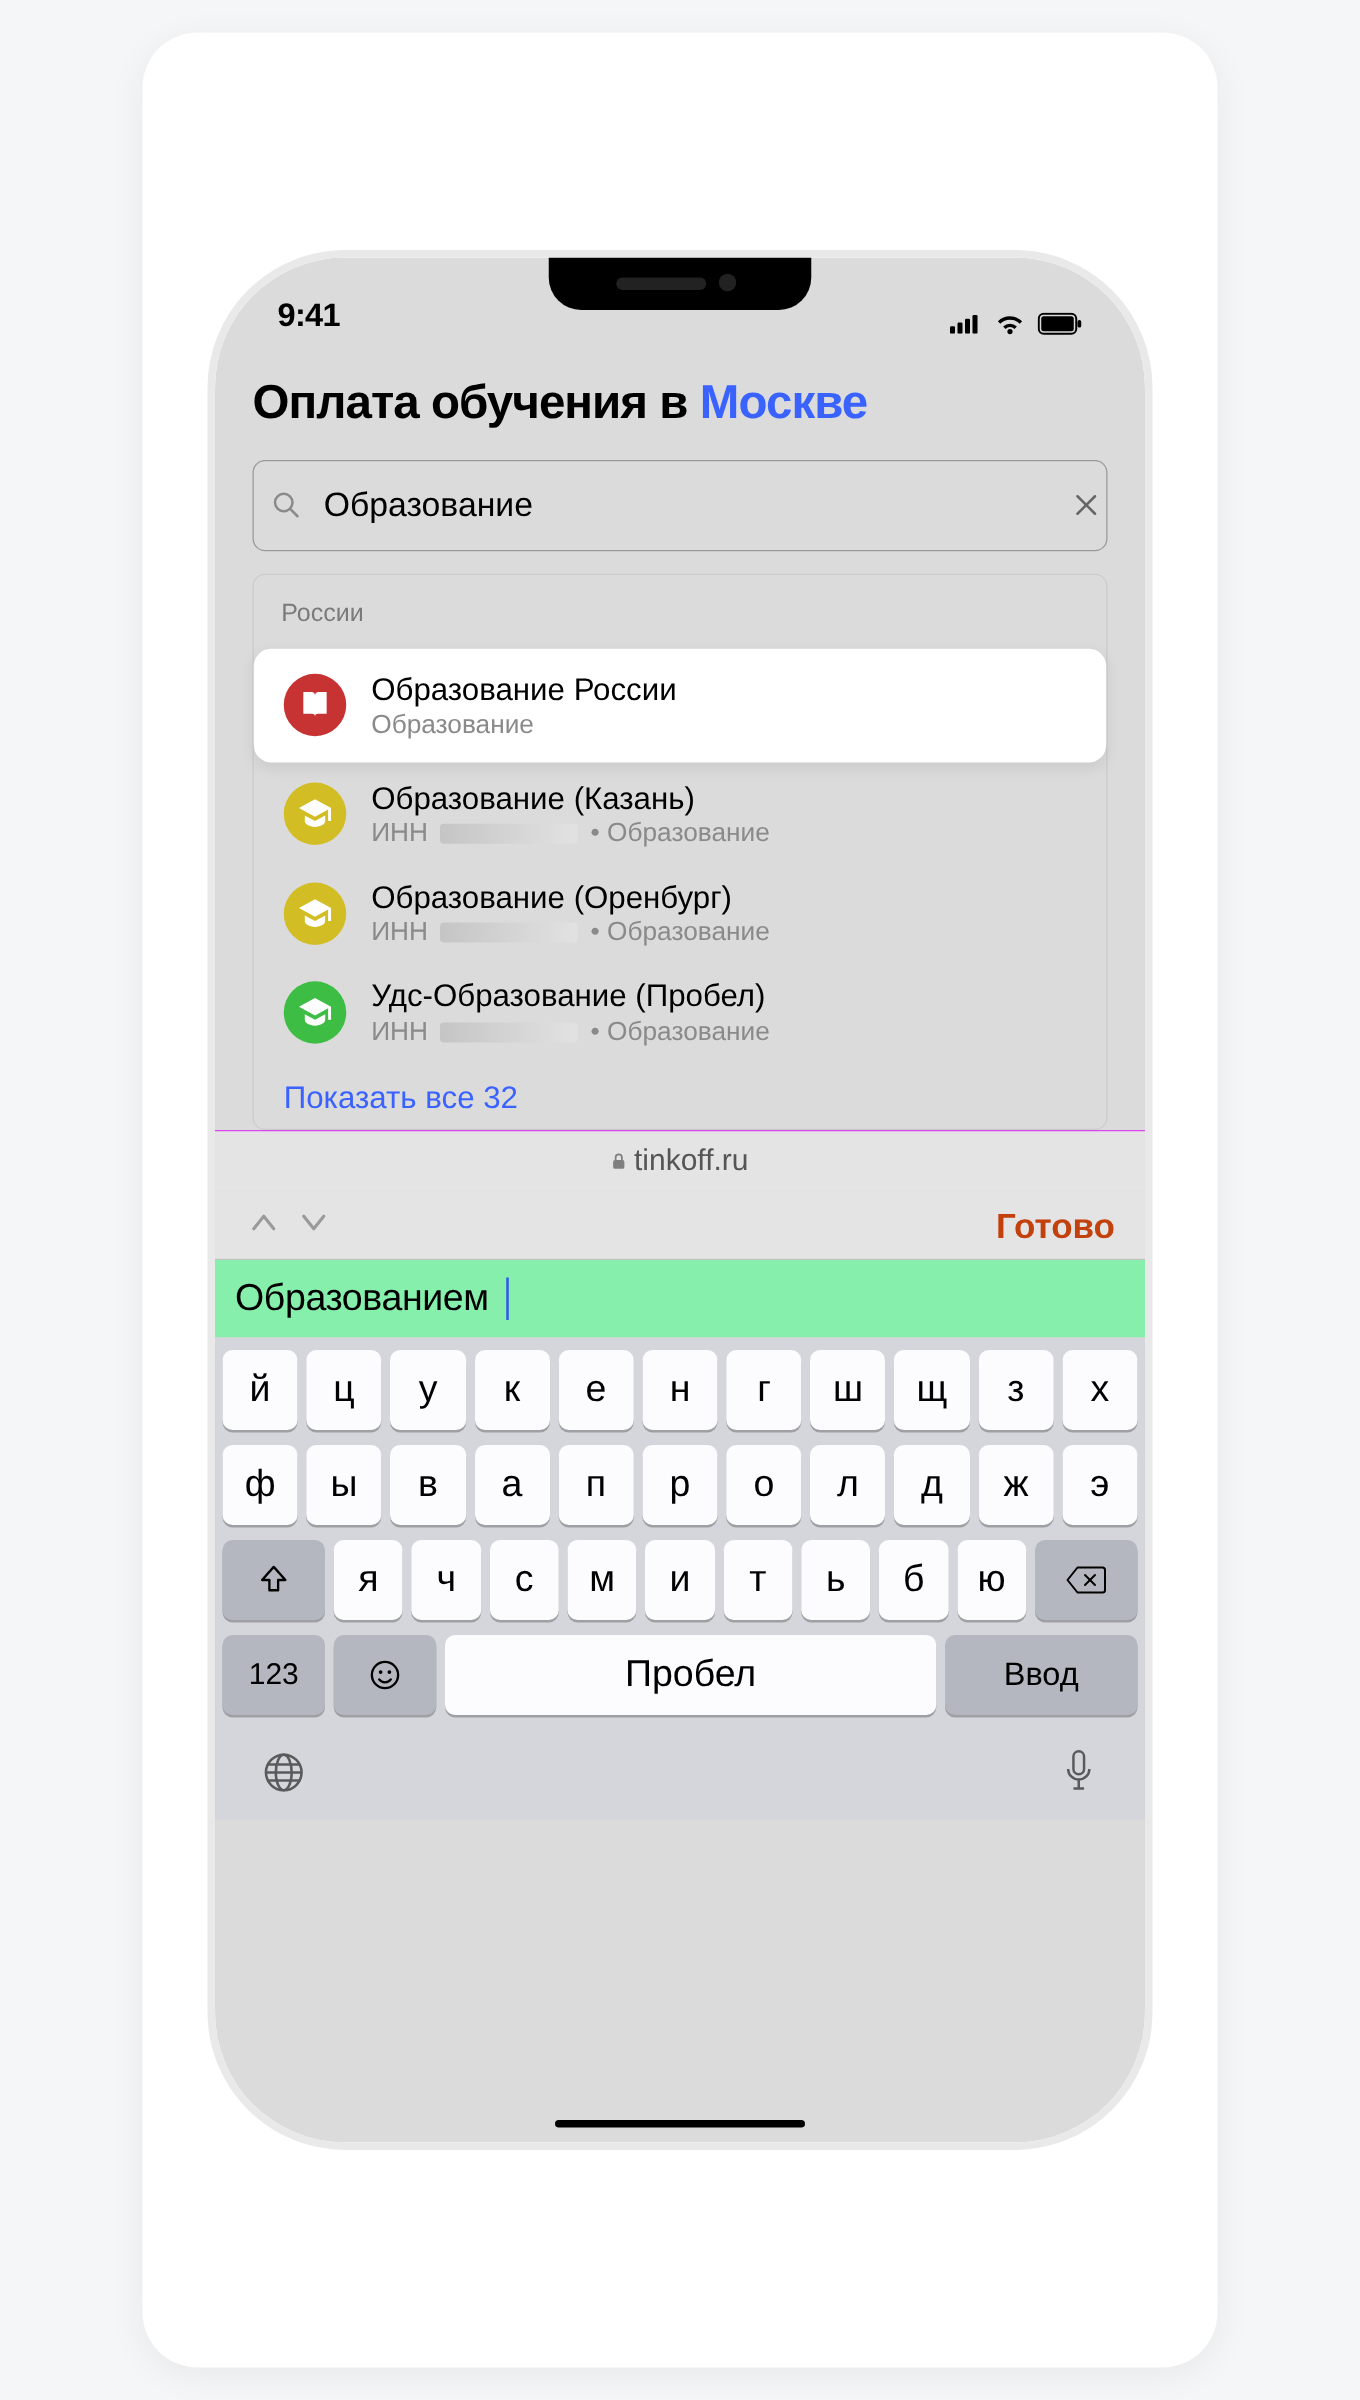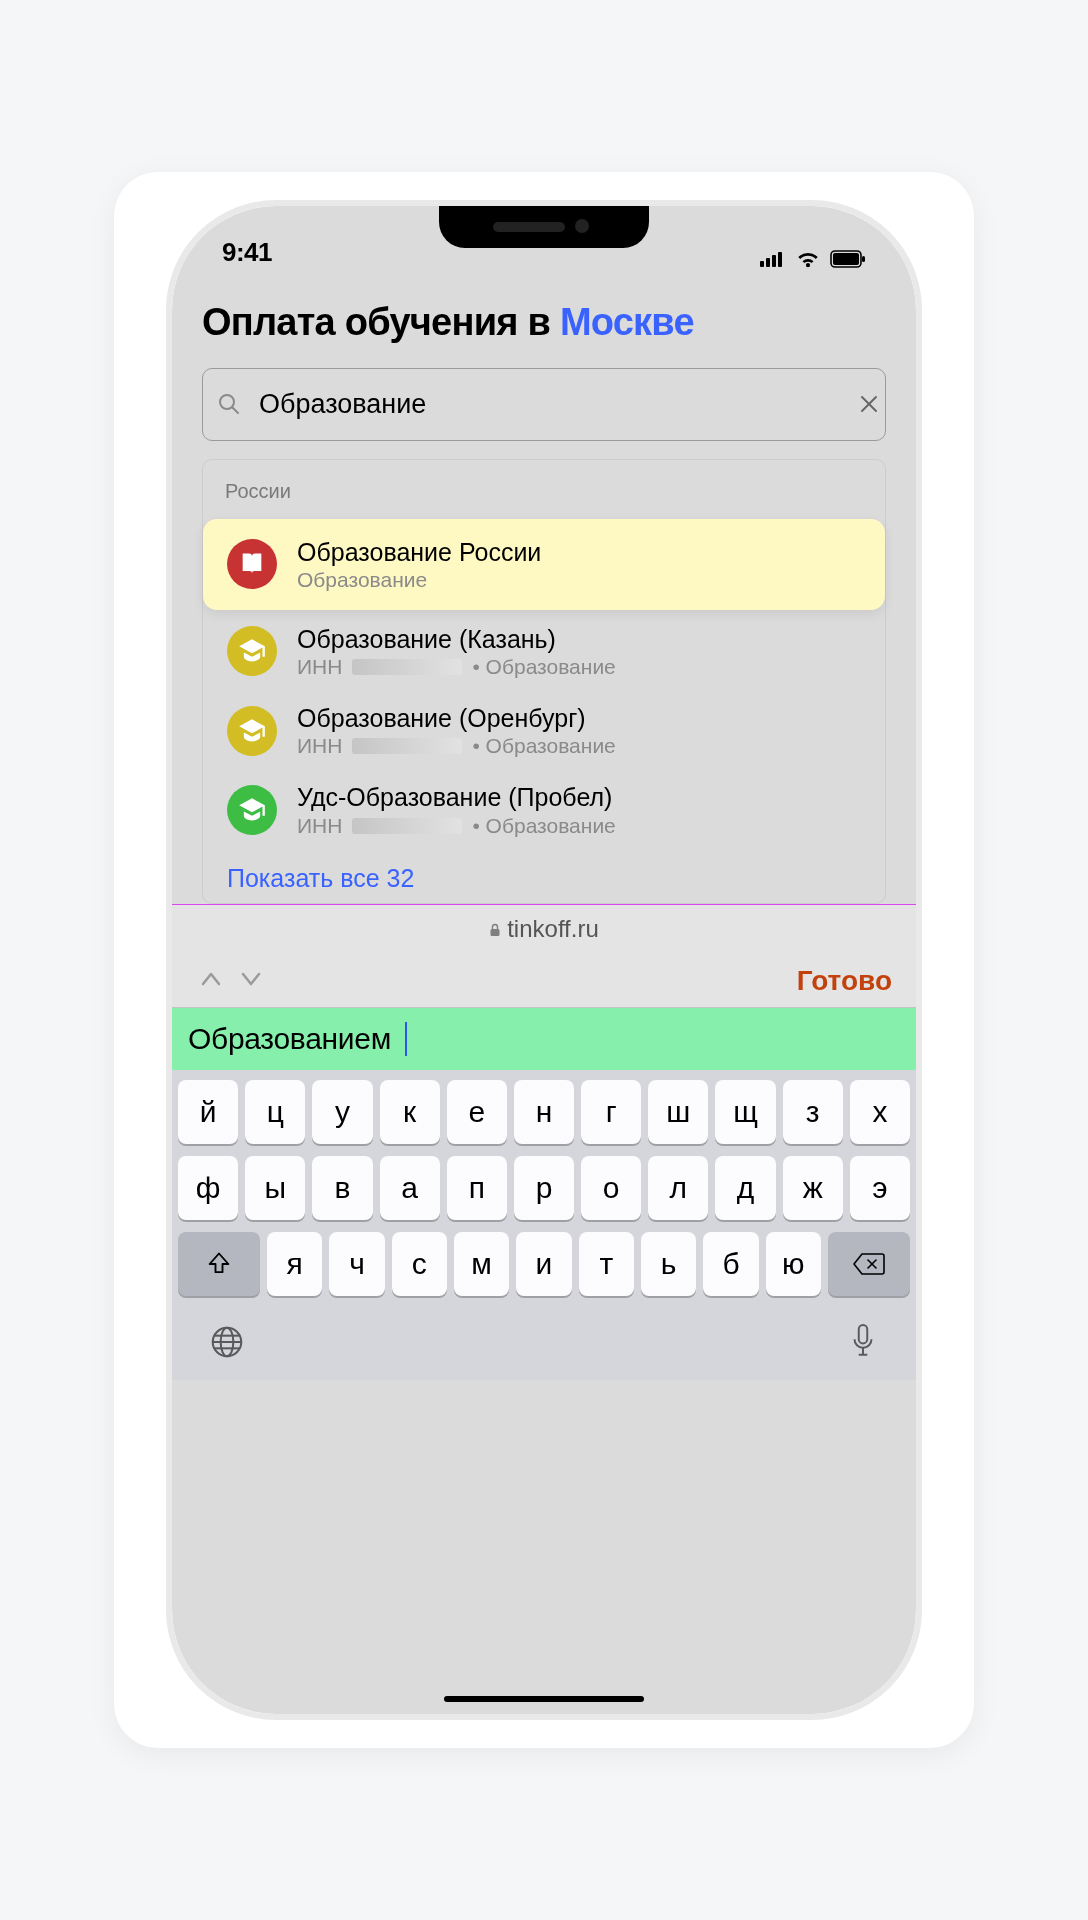--- a/index.html
+++ b/index.html
@@ -1,18 +1,18 @@
 <!DOCTYPE html>
 <html><head>
   <meta charset="utf-8">
   <style>
     *{margin:0;padding:0;box-sizing:border-box;-webkit-tap-highlight-color:transparent}
     body{font-family:-apple-system,BlinkMacSystemFont,"Helvetica Neue",Arial,sans-serif;
          background:#f5f6f7;width:1088px;height:1920px;display:flex;align-items:center;justify-content:center}
-    .card{width:860px;height:1576px;background:#fff;border-radius:44px;display:flex;
+    .card{width:860px;height:1868px;background:#fff;border-radius:44px;display:flex;
           align-items:center;justify-content:center;box-shadow:0 6px 30px rgba(0,0,0,.06)}
     .frame{position:relative;width:756px;height:1520px;border-radius:110px;border:6px solid #e9e9ea;
            box-shadow:inset 0 0 0 10px #f4f4f4,0 0 0 6px #fff;background:#fff;overflow:hidden}
     
     .notch{position:absolute;top:0;left:50%;transform:translateX(-50%);width:210px;height:42px;
            background:#000;border-bottom-left-radius:26px;border-bottom-right-radius:26px;z-index:10}
     .notch:before{content:"";position:absolute;left:54px;top:16px;width:72px;height:10px;background:#222;border-radius:5px}
     .notch:after{content:"";position:absolute;left:136px;top:13px;width:14px;height:14px;background:#222;border-radius:50%}
     .screen{position:absolute;inset:0;background:#dbdbdb;border-radius:104px;display:flex;flex-direction:column}
     
@@ -24,21 +24,21 @@
     .page{padding:22px 30px 0;flex:0 0 auto;position:relative}
     h1{font-size:38px;font-weight:700;letter-spacing:-.02em;margin:6px 0 22px;line-height:1.2}
     .city{color:#3a62ff}
     .search{position:relative;border:1px solid #9a9a9a;border-radius:10px;margin-bottom:18px}
     .search svg{position:absolute;left:14px;top:50%;transform:translateY(-50%)}
     .search-inp{width:100%;background:transparent;border:0;outline:0;font-size:27px;padding:20px 56px}
     .clear{position:absolute;right:18px;top:50%;transform:translateY(-50%);width:24px;height:24px;cursor:pointer}
     .panel{border:1px solid #ccc;border-radius:10px;background:#dbdbdb}
     .section-h{font-size:20px;color:#7a7a7a;padding:20px 22px 14px}
     .item{display:flex;align-items:center;padding:12px 24px;gap:20px;cursor:pointer}
-    .item.hi{background:#fef9c3;border-radius:14px;margin:2px 0;box-shadow:0 4px 12px rgba(0,0,0,.08);padding:18px 24px}
+    .item.hi{background:#ffffff;border-radius:14px;margin:2px 0;box-shadow:0 4px 12px rgba(0,0,0,.08);padding:18px 24px}
     .ico{width:50px;height:50px;border-radius:50%;flex:0 0 50px;display:flex;align-items:center;justify-content:center}
     .ic-red{background:#c73232}
     .ic-yel{background:#d2bd24}
     .ic-grn{background:#3dbd44}
     .ico svg{color:#fff}
     .itxt{flex:1;min-width:0}
     .ititle{font-size:25px;color:#000;line-height:1.25}
     .isub{font-size:21px;color:#8a8a8a;display:flex;align-items:center;gap:10px}
     .isub .sm{width:110px;height:16px;border-radius:3px;
       background:linear-gradient(90deg,#c5c5c5,#e2e2e2,#c5c5c5);background-size:200% 100%;
@@ -259,20 +259,33 @@
             <div class="key">б</div>
             <div class="key">ю</div>
             <div class="key dark fn bksp">
           <svg width="34" height="26" viewBox="0 0 34 26">
                 <path d="M10 3h20a2 2 0 012 2v16a2 2 0 01-2 2H10L2 13 10 3z" fill="none" stroke="#000" stroke-width="1.6" stroke-linejoin="round"></path>
                 <line x1="16" y1="9" x2="24" y2="17" stroke="#000" stroke-width="1.6" stroke-linecap="round"></line>
                 <line x1="24" y1="9" x2="16" y2="17" stroke="#000" stroke-width="1.6" stroke-linecap="round"></line>
               </svg>
         </div>
       </div>
+      <div class="kbrow">
+        <div class="key dark fn">123</div>
+        <div class="key dark fn">
+          <svg width="28" height="28" viewBox="0 0 24 24">
+                <circle cx="12" cy="12" r="9" fill="none" stroke="#000" stroke-width="1.6"></circle>
+                <circle cx="9" cy="10" r="1.3"></circle>
+                <circle cx="15" cy="10" r="1.3"></circle>
+                <path d="M8 15c1 1.4 2.4 2 4 2s3-.6 4-2" fill="none" stroke="#000" stroke-width="1.6" stroke-linecap="round"></path>
+              </svg>
+        </div>
+        <div class="key space">Пробел</div>
+        <div class="key dark enter">Ввод</div>
+      </div>
 
       <div class="bottombar">
         <span>
           <svg width="38" height="38" viewBox="0 0 24 24">
                 <circle cx="12" cy="12" r="9" fill="none" stroke="currentColor" stroke-width="1.3"></circle>
                 <ellipse cx="12" cy="12" rx="4" ry="9" fill="none" stroke="currentColor" stroke-width="1.3"></ellipse>
                 <line x1="3" y1="12" x2="21" y2="12" stroke="currentColor" stroke-width="1.3"></line>
                 <line x1="4.3" y1="8" x2="19.7" y2="8" stroke="currentColor" stroke-width="1.3"></line>
                 <line x1="4.3" y1="16" x2="19.7" y2="16" stroke="currentColor" stroke-width="1.3"></line>
               </svg>

